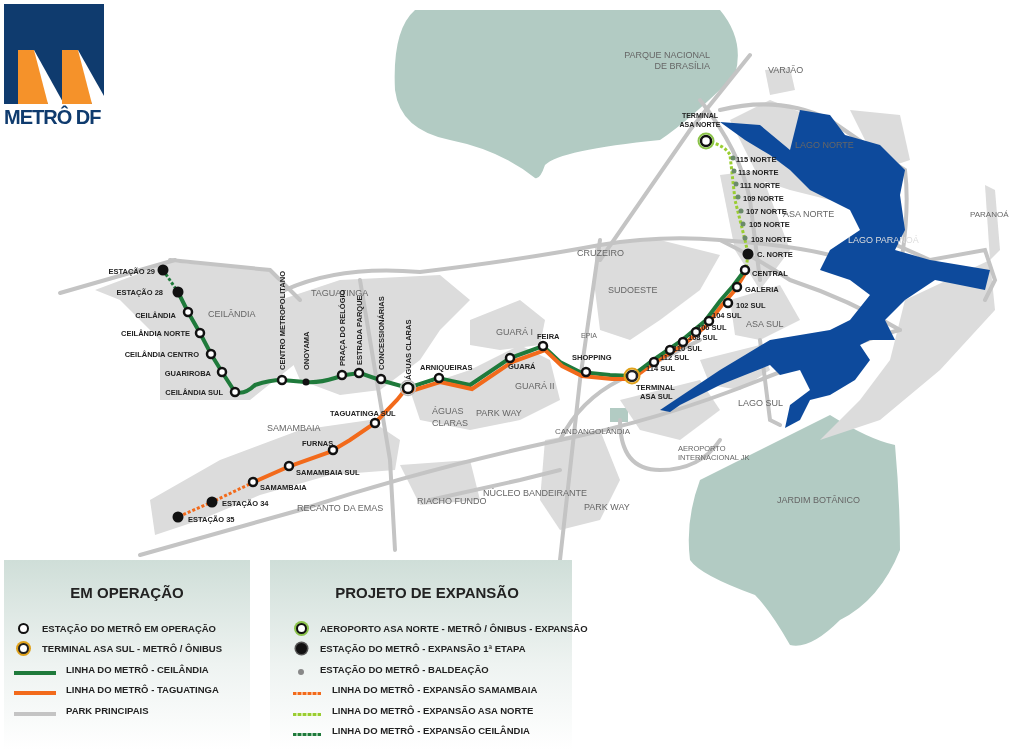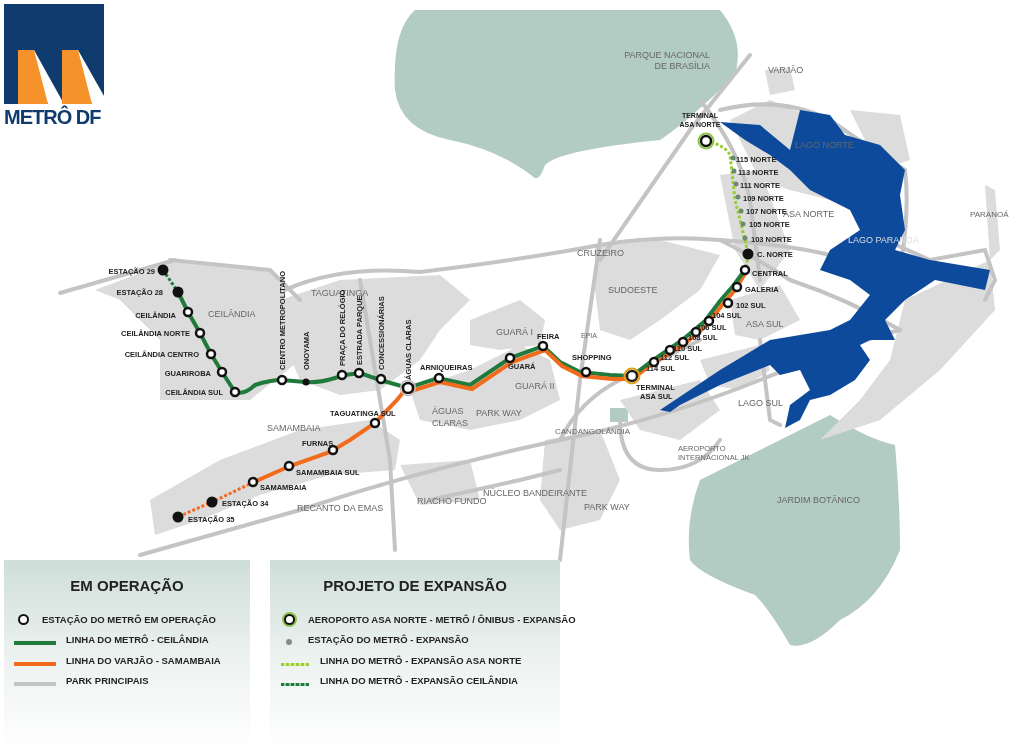--- a/index.html
+++ b/index.html
@@ -3,22 +3,22 @@
 <meta charset="utf-8">
 <style>
   html,body{margin:0;padding:0;background:#fff;}
   body{width:1024px;height:750px;position:relative;overflow:hidden;font-family:"Liberation Sans",sans-serif;}
   #map{position:absolute;left:0;top:0;width:1024px;height:750px;}
   .logo{position:absolute;left:4px;top:4px;width:100px;height:126px;padding-left:16px;}
   .logo-box{position:absolute;left:0;top:0;width:100px;height:100px;background:#0f3b6e;overflow:hidden;}
   .logo-text{position:absolute;left:0;top:102px;font-weight:bold;font-size:20px;color:#0f3b6e;letter-spacing:-1px;white-space:nowrap;}
   .legend{position:absolute;top:560px;height:190px;background:linear-gradient(180deg,#cfded8 0%,#eef3f1 55%,#fff 100%);}
   .legend-op{left:4px;width:246px;}
-  .legend-exp{left:270px;width:290px;}
-  .legend h3{margin:5px;padding-top:12px;text-align:center;font-size:15px;font-weight:bold;color:#222;}
+  .legend-exp{left:270px;width:290px;padding-left:12px;}
+  .legend h3{margin:12px;padding-top:12px;text-align:center;font-size:15px;font-weight:bold;color:#222;}
   .legend ul{list-style:none;margin:10px 0 0 0;padding:0;}
   .legend li{display:flex;align-items:flex-end;height:20.5px;font-size:9.5px;font-weight:bold;color:#222;white-space:nowrap;}
   .sym{display:inline-block;flex:0 0 auto;}
   .sym-wrap{width:38px;display:flex;justify-content:center;align-items:center;flex:0 0 auto;}
   .line-wrap{width:62px;display:flex;justify-content:center;align-items:center;flex:0 0 auto;}
   .st-op{width:7px;height:7px;border:2.5px solid #111;border-radius:50%;background:#fff;}
   .st-bald{width:7px;height:7px;border:2.5px solid #111;border-radius:50%;background:#fff;box-shadow:0 0 0 1.5px #bbb;}
   .st-term{width:7px;height:7px;border:2.5px solid #222;border-radius:50%;background:#fff;box-shadow:0 0 0 2px #e0a21b;}
   .st-tn{width:7px;height:7px;border:2.5px solid #111;border-radius:50%;background:#fff;box-shadow:0 0 0 2px #8bc34a;}
   .st-e1{width:11px;height:11px;border-radius:50%;background:#111;box-shadow:0 0 0 1.5px #555;}
@@ -234,30 +234,36 @@
 <div class="legend legend-op">
   <h3>EM OPERAÇÃO</h3>
   <ul>
     <li>
         <span class="sym-wrap">
           <span class="sym st-op"></span>
         </span>
         <span>ESTAÇÃO DO METRÔ EM OPERAÇÃO</span>
       </li>
     <li>
+        <span class="sym-wrap">
+          <span class="sym st-term"></span>
+        </span>
+        <span>TERMINAL ASA SUL - METRÔ / ÔNIBUS</span>
+      </li>
+    <li>
         <span class="line-wrap">
           <span class="sym ln" style="background:#1f7a3b"></span>
         </span>
         <span>LINHA DO METRÔ - CEILÂNDIA</span>
       </li>
     <li>
         <span class="line-wrap">
           <span class="sym ln" style="background:#f26a1b"></span>
         </span>
-        <span>LINHA DO VARJÃO - SAMAMBAIA</span>
+        <span>LINHA DO METRÔ - TAGUATINGA</span>
       </li>
     <li>
         <span class="line-wrap">
           <span class="sym ln" style="background:#c4c4c4"></span>
         </span>
         <span>PARK PRINCIPAIS</span>
       </li>
   </ul>
 </div>
 
@@ -265,23 +271,35 @@
   <h3>PROJETO DE EXPANSÃO</h3>
   <ul>
     <li>
         <span class="sym-wrap">
           <span class="sym st-tn"></span>
         </span>
         <span>AEROPORTO ASA NORTE - METRÔ / ÔNIBUS - EXPANSÃO</span>
       </li>
     <li>
         <span class="sym-wrap">
+          <span class="sym st-e1"></span>
+        </span>
+        <span>ESTAÇÃO DO METRÔ - EXPANSÃO 1ª ETAPA</span>
+      </li>
+    <li>
+        <span class="sym-wrap">
           <span class="sym st-ex"></span>
         </span>
-        <span>ESTAÇÃO DO METRÔ -  EXPANSÃO</span>
+        <span>ESTAÇÃO DO METRÔ -  BALDEAÇÃO</span>
+      </li>
+    <li>
+        <span class="line-wrap" style="width:50px">
+          <span class="sym ln-short" style="background:repeating-linear-gradient(90deg,#f26a1b 0 3px,#f9b48a 3px 5px)"></span>
+        </span>
+        <span>LINHA DO METRÔ - EXPANSÃO SAMAMBAIA</span>
       </li>
     <li>
         <span class="line-wrap" style="width:50px">
           <span class="sym ln-short" style="background:repeating-linear-gradient(90deg,#9acd32 0 3px,#d4ec9e 3px 5px)"></span>
         </span>
         <span>LINHA DO METRÔ - EXPANSÃO ASA NORTE</span>
       </li>
     <li>
         <span class="line-wrap" style="width:50px">
           <span class="sym ln-short" style="background:repeating-linear-gradient(90deg,#1f7a3b 0 3px,#8fc29e 3px 5px)"></span>

